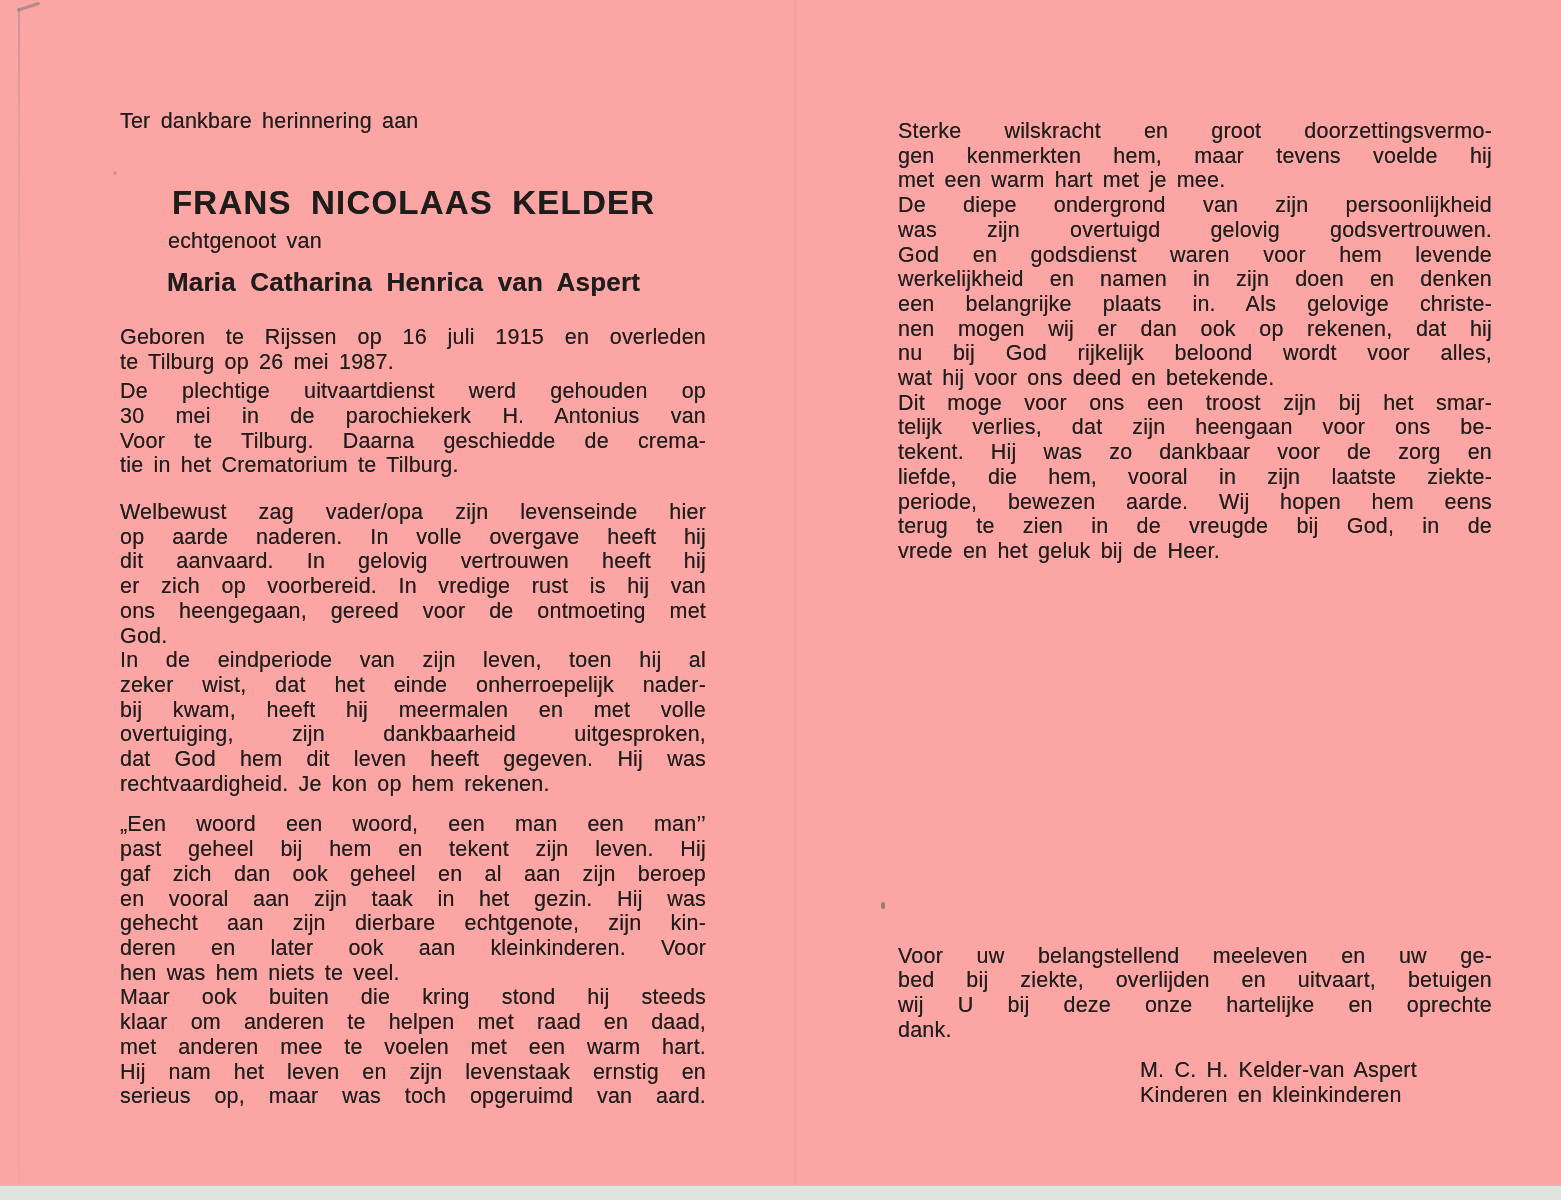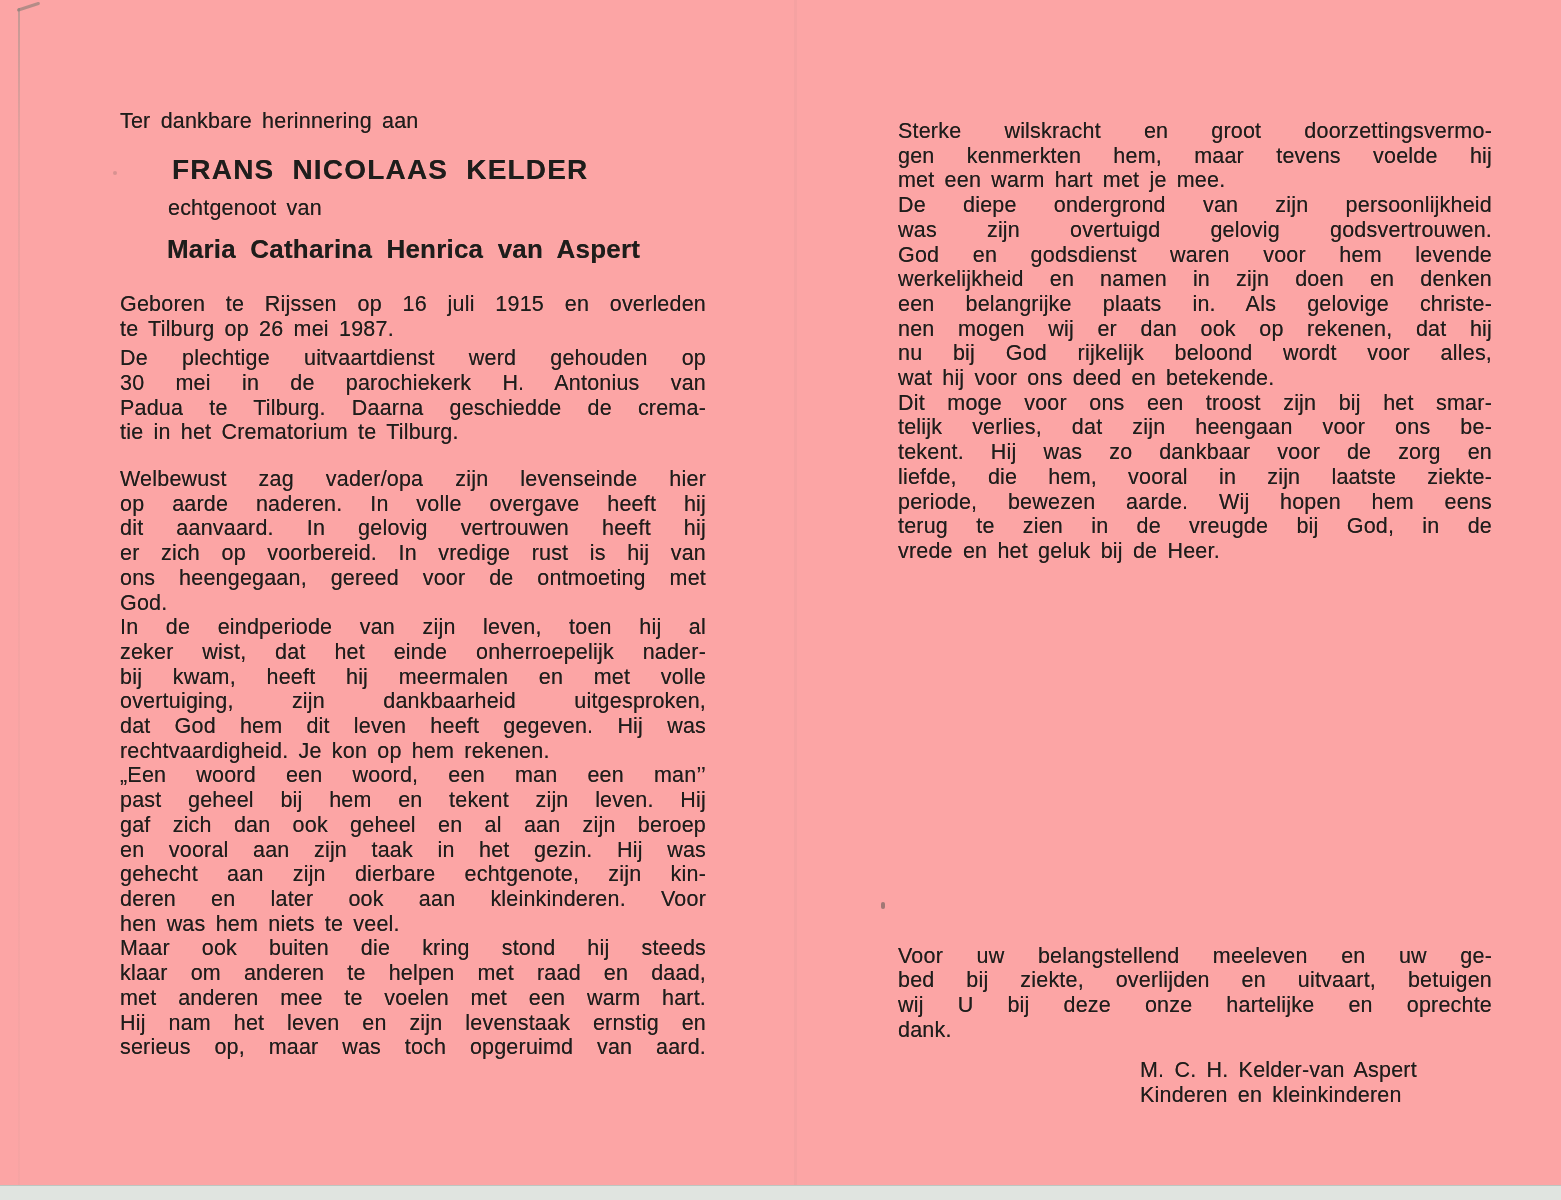--- a/index.html
+++ b/index.html
@@ -65,56 +65,56 @@
   #speck-2 { left: 113px; top: 171px; width: 4px; height: 4px; opacity: 0.22; }
 </style>
 </head>
 <body>
 
 <div id="card">
   <div id="left-col" class="col">
       <div class="block" style="margin-top: 0px; padding-left: 0px;">
         <div class="line flush">Ter dankbare herinnering aan</div>
       </div>
-      <div class="block bold" style="margin-top: 24px; padding-left: 52px; font-size: 28px; word-spacing: 9px; letter-spacing: 1.2px;">
+      <div class="block bold" style="margin-top: 57px; padding-left: 52px; font-size: 33px; word-spacing: 9px; letter-spacing: 1.2px;">
         <div class="line flush">FRANS NICOLAAS KELDER</div>
       </div>
       <div class="block" style="margin-top: 14px; padding-left: 48px;">
         <div class="line flush">echtgenoot van</div>
       </div>
       <div class="block bold" style="margin-top: 16px; padding-left: 47px; font-size: 26px; word-spacing: 7px;">
         <div class="line flush">Maria Catharina Henrica van Aspert</div>
       </div>
       <div class="block" style="margin-top: 30px; padding-left: 0px;">
         <div class="line">Geboren te Rijssen op 16 juli 1915 en overleden</div>
         <div class="line flush">te Tilburg op 26 mei 1987.</div>
       </div>
       <div class="block" style="margin-top: 5px; padding-left: 0px;">
         <div class="line">De plechtige uitvaartdienst werd gehouden op</div>
         <div class="line">30 mei in de parochiekerk H. Antonius van</div>
-        <div class="line">Padua te Tilburg. Daarna geschiedde de crema-</div>
+        <div class="line">Voor te Tilburg. Daarna geschiedde de crema-</div>
         <div class="line flush">tie in het Crematorium te Tilburg.</div>
       </div>
       <div class="block" style="margin-top: 22px; padding-left: 0px;">
         <div class="line">Welbewust zag vader/opa zijn levenseinde hier</div>
         <div class="line">op aarde naderen. In volle overgave heeft hij</div>
         <div class="line">dit aanvaard. In gelovig vertrouwen heeft hij</div>
         <div class="line">er zich op voorbereid. In vredige rust is hij van</div>
         <div class="line">ons heengegaan, gereed voor de ontmoeting met</div>
         <div class="line flush">God.</div>
       </div>
       <div class="block" style="margin-top: 0px; padding-left: 0px;">
         <div class="line">In de eindperiode van zijn leven, toen hij al</div>
         <div class="line">zeker wist, dat het einde onherroepelijk nader-</div>
         <div class="line">bij kwam, heeft hij meermalen en met volle</div>
         <div class="line">overtuiging, zijn dankbaarheid uitgesproken,</div>
         <div class="line">dat God hem dit leven heeft gegeven. Hij was</div>
         <div class="line flush">rechtvaardigheid. Je kon op hem rekenen.</div>
       </div>
-      <div class="block" style="margin-top: 0px; padding-left: 0px;">
+      <div class="block" style="margin-top: 16px; padding-left: 0px;">
         <div class="line">„Een woord een woord, een man een man’’</div>
         <div class="line">past geheel bij hem en tekent zijn leven. Hij</div>
         <div class="line">gaf zich dan ook geheel en al aan zijn beroep</div>
         <div class="line">en vooral aan zijn taak in het gezin. Hij was</div>
         <div class="line">gehecht aan zijn dierbare echtgenote, zijn kin-</div>
         <div class="line">deren en later ook aan kleinkinderen. Voor</div>
         <div class="line flush">hen was hem niets te veel.</div>
       </div>
       <div class="block" style="margin-top: 0px; padding-left: 0px;">
         <div class="line">Maar ook buiten die kring stond hij steeds</div>

